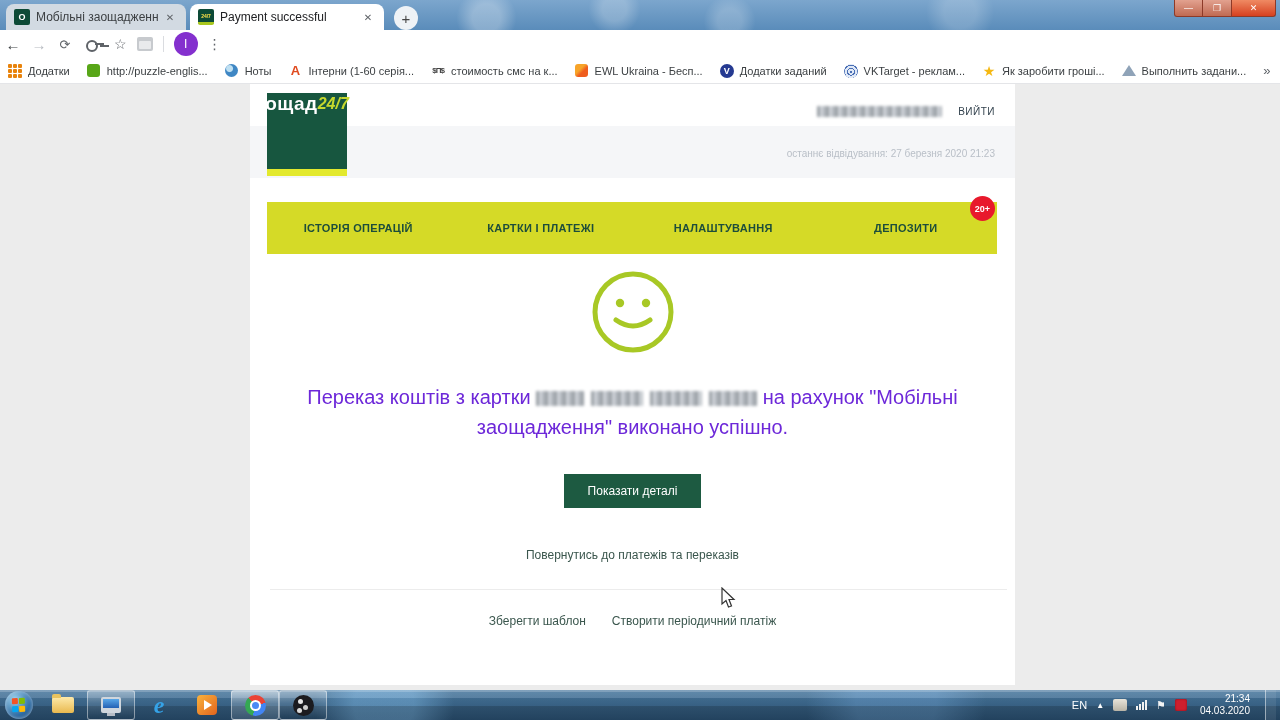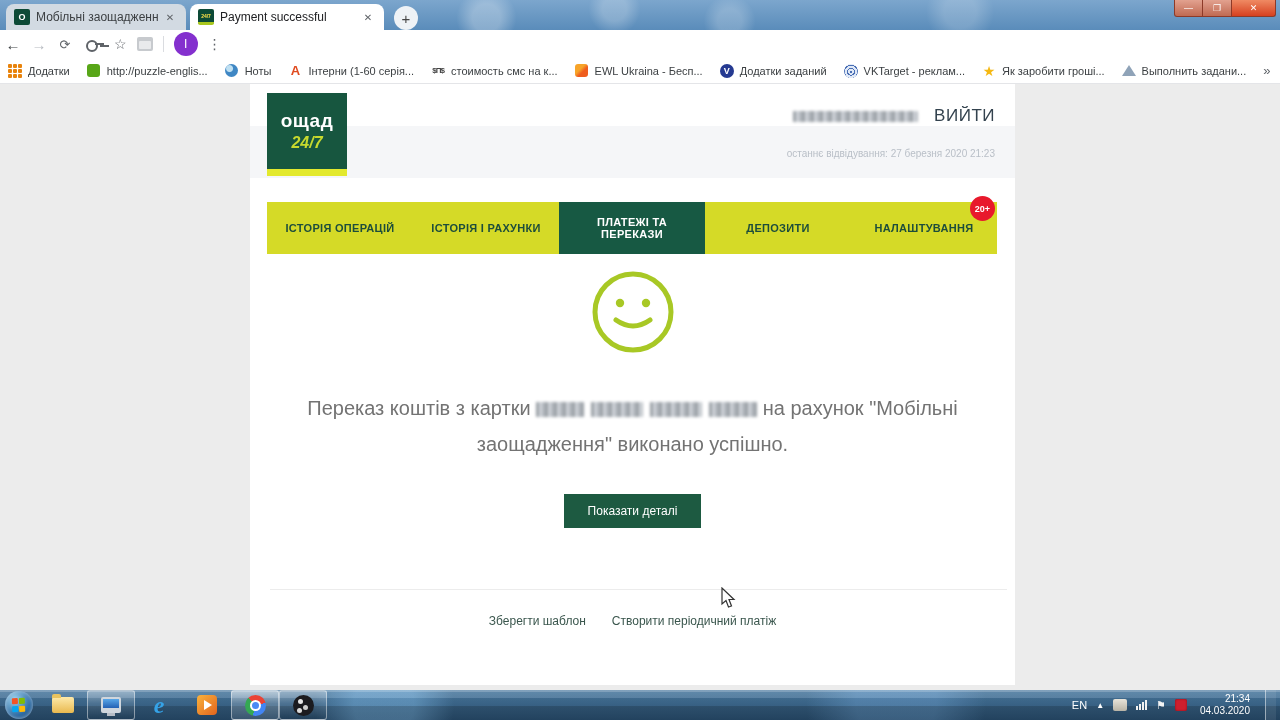--- a/index.html
+++ b/index.html
@@ -78,45 +78,45 @@
   .ic-star { color:#f5b812; font-size:14px; }
   .ic-tri { width:0; height:0; border-left:7px solid transparent; border-right:7px solid transparent; border-bottom:11px solid #8fa3b8; }
   .bm-overflow { margin-left:auto; color:#5f6368; font-size:13px; margin-right:10px; }
   .bm-sep { width:1px; height:16px; background:#dadce0; margin-right:10px; }
 
   
   .page { position:absolute; left:0; top:84px; width:1280px; height:606px; background:#ececec; }
   .card { position:absolute; left:250px; top:0; width:765px; height:601px; background:#ffffff; }
   .subband { position:absolute; left:0; top:42px; width:100%; height:52px; background:#f5f6f8; }
   .logo { position:absolute; left:17px; top:9px; width:80px; height:76px; background:#17563f;
-          display:flex; flex-direction:column; align-items:center; justify-content:center; z-index:2; }
+          display:flex; flex-direction:row; align-items:flex-start; justify-content:center; z-index:2; }
   .logo .l1 { color:#fff; font-weight:bold; font-size:19px; letter-spacing:.5px; }
   .logo .l2 { color:#c7d92e; font-weight:bold; font-size:16px; font-style:italic; margin-top:2px; }
   .logo-underline { position:absolute; left:17px; top:85px; width:80px; height:7px; background:#e3e92e; z-index:2; }
   .user-row { position:absolute; right:20px; top:22px; display:flex; align-items:center; gap:16px; z-index:2; }
-  .logout { font-size:17px; color:#33424e; letter-spacing:.5px; }
+  .logout { font-size:10px; color:#33424e; letter-spacing:.5px; }
   .last-visit { position:absolute; right:20px; top:64px; font-size:10px; color:#b9bfc7; z-index:2; }
 
   .redacted { display:inline-flex; gap:7px; vertical-align:middle; }
   .redacted i { display:inline-block; border-radius:1px;
     background:repeating-linear-gradient(90deg,#9aa0a6 0 3px,#cfd3d8 3px 6px,#b3b8be 6px 9px);
     filter:blur(1.5px); }
 
   .nav { position:absolute; left:17px; top:118px; width:730px; height:52px; background:#d5da27;
          display:flex; z-index:2; }
   .nav-item { flex:1; display:flex; align-items:center; justify-content:center; text-align:center;
               font-size:11px; font-weight:bold; color:#1d4d3b; letter-spacing:.3px; padding:0 8px; }
   .nav-item.active { background:#175943; color:#ffffff; }
   .nav-badge { position:absolute; right:2px; top:-6px; width:25px; height:25px; border-radius:50%;
                background:#e8192c; color:#fff; font-size:9px; font-weight:bold;
                display:flex; align-items:center; justify-content:center; z-index:3; }
 
   .content { position:absolute; left:0; top:170px; width:100%; text-align:center; }
   .smiley { margin:16px auto 0; width:84px; height:84px; }
-  .message { margin:32px auto 0; width:700px; font-size:20px; line-height:36px; color:#737373; }
+  .message { margin:24px auto 0; width:700px; font-size:20px; line-height:30px; color:#6d28d9; }
   .details-btn { display:inline-block; margin-top:32px; background:#1d5a41; color:#fff; font-size:12px;
                  padding:10px 24px; border:none; }
   .back-link { display:block; margin-top:40px; font-size:12px; color:#3a564d; text-decoration:none; }
   .divider { position:absolute; left:20px; right:8px; top:505px; height:1px; background:#ececec; }
   .footer-links { position:absolute; left:0; top:530px; width:100%; display:flex; justify-content:center; gap:26px; }
   .footer-links a { font-size:12px; color:#3a564d; text-decoration:none; }
 
   .cursor { position:absolute; left:721px; top:503px; z-index:9; }
 
   
@@ -288,24 +288,23 @@
       <div class="user-row">
         <span class="redacted">
             <i style="width:125px;height:11px;"></i>
           </span>
         <span class="logout">ВИЙТИ</span>
       </div>
       <div class="last-visit">останнє відвідування: 27 березня 2020 21:23</div>
 
       <div class="nav">
         <div class="nav-item">ІСТОРІЯ ОПЕРАЦІЙ</div>
-        <div class="nav-item">ІСТОРІЯ І РАХУНКИ</div>
-        <div class="nav-item active">ПЛАТЕЖІ ТА ПЕРЕКАЗИ</div>
+        <div class="nav-item">КАРТКИ І ПЛАТЕЖІ</div>
+        <div class="nav-item">НАЛАШТУВАННЯ</div>
         <div class="nav-item">ДЕПОЗИТИ</div>
-        <div class="nav-item">НАЛАШТУВАННЯ</div>
         <div class="nav-badge">20+</div>
       </div>
 
       <div class="content">
         <svg class="smiley" viewBox="0 0 84 84">
           <circle cx="42" cy="42" r="38" fill="none" stroke="#a8c825" stroke-width="5"></circle>
           <circle cx="29" cy="33" r="4.2" fill="#a8c825"></circle>
           <circle cx="55" cy="33" r="4.2" fill="#a8c825"></circle>
           <path d="M25 50 Q42 62 59 50" fill="none" stroke="#a8c825" stroke-width="5" stroke-linecap="round"></path>
         </svg>
@@ -316,20 +315,21 @@
               <i style="width:48px;height:15px;"></i>
               <i style="width:52px;height:15px;"></i>
               <i style="width:52px;height:15px;"></i>
               <i style="width:48px;height:15px;"></i>
             </span>
           <span>на рахунок "Мобільні заощадження" виконано успішно.</span>
         </p>
 
         <button class="details-btn">Показати деталі</button>
 
+        <a class="back-link" href="#">Повернутись до платежів та переказів</a>
       </div>
 
       <div class="divider"></div>
       <div class="footer-links">
         <a href="#">Зберегти шаблон</a>
         <a href="#">Створити періодичний платіж</a>
       </div>
     </div>
 
     <svg class="cursor" width="15" height="22" viewBox="0 0 15 22">

